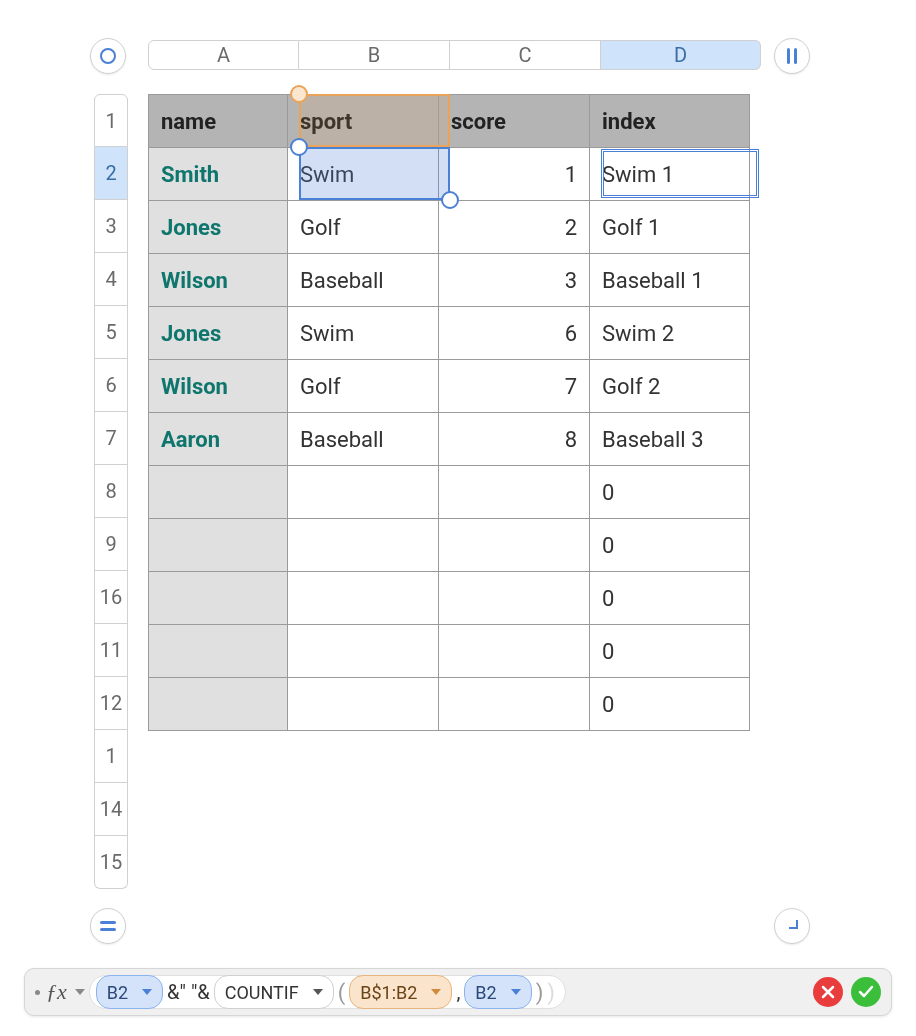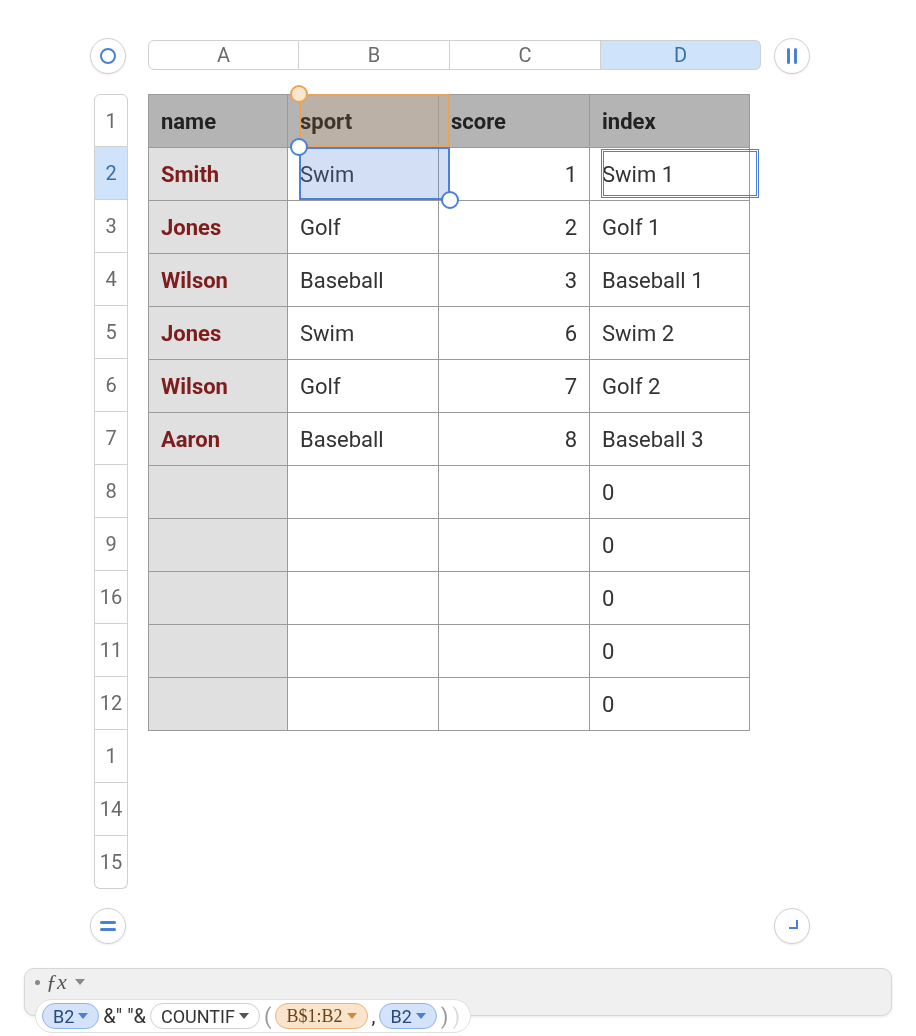--- a/index.html
+++ b/index.html
@@ -20,42 +20,42 @@
   
   .row-strip { position: absolute; left: 94px; top: 94px; display: flex; flex-direction: column; width: 34px; }
   .row-cell { height: 53px; border: 1px solid #d0d0d0; border-top: none; display: flex; align-items: center; justify-content: center; font-size: 20px; color: #6a6a6a; background: #fff; }
   .row-cell:first-child { border-top: 1px solid #d0d0d0; border-top-left-radius: 6px; border-top-right-radius: 6px; }
   .row-cell:last-child { border-bottom-left-radius: 6px; border-bottom-right-radius: 6px; }
   .row-cell.sel { background: #cfe3fb; color: #3b6fa3; }
   
   .grid { position: absolute; left: 148px; top: 94px; border-collapse: collapse; }
   .grid td { border: 1px solid #9a9a9a; height: 53px; padding: 0 12px; font-size: 22px; vertical-align: middle; }
   .grid tr:first-child td { background: #b4b4b4; font-weight: 700; color: #222; }
-  .grid td.rowhead { background: #e0e0e0; font-weight: 700; color: #7f1d1d; }
+  .grid td.rowhead { background: #e0e0e0; font-weight: 700; color: #0f766e; }
   .grid td.num { text-align: right; }
   .grid td.c-a { width: 139px; }
   .grid td.c-b { width: 151px; }
   .grid td.c-c { width: 151px; }
   .grid td.c-d { width: 160px; }
   
   .sel-b1 { position: absolute; border: 2px solid #e9a45a; pointer-events: none; z-index: 5; background: rgba(233,164,90,0.15); }
   .sel-b2 { position: absolute; border: 2px solid #4a80d6; pointer-events: none; z-index: 6; }
   .sel-b2-fill { position: absolute; background: rgba(74,128,214,0.25); pointer-events: none; z-index: 4; }
   .sel-d2 { position: absolute; border: 3px double #4a80d6; pointer-events: none; z-index: 5; }
   .handle { position: absolute; width: 18px; height: 18px; border-radius: 50%; background: #fff; border: 2px solid #4a80d6; z-index: 8; }
   .handle.orange { border-color: #e9a45a; background: #fbe6cf; }
   
-  .formula-bar { position: absolute; left: 24px; right: 24px; bottom: 20px; height: 48px; background: #f0f0f0; border: 1px solid #d6d6d6; border-radius: 10px; display: flex; align-items: flex-start; padding: 0 10px; gap: 4px; font-size: 20px; box-shadow: 0 1px 3px rgba(0,0,0,0.1); flex-direction: column; }
+  .formula-bar { position: absolute; left: 24px; right: 24px; bottom: 20px; height: 48px; background: #f0f0f0; border: 1px solid #d6d6d6; border-radius: 10px; display: flex; align-items: center; padding: 0 10px; gap: 4px; font-size: 20px; box-shadow: 0 1px 3px rgba(0,0,0,0.1); }
   .fx { display: flex; align-items: center; gap: 6px; color: #555; font-style: italic; font-family: "Times New Roman", serif; font-size: 22px; }
   .fx-dot { width: 5px; height: 5px; border-radius: 50%; background: #888; }
   .fx-caret { width: 0; height: 0; border-left: 5px solid transparent; border-right: 5px solid transparent; border-top: 6px solid #888; margin-left: 2px; }
   .formula-body { display: flex; align-items: center; gap: 4px; background: #fff; border: 1px solid #e0e0e0; border-radius: 18px; padding: 4px 10px 4px 6px; height: 34px; }
-  .pill { display: inline-flex; align-items: center; gap: 4px; border-radius: 14px; padding: 2px 10px; font-size: 18px; height: 26px; }
+  .pill { display: inline-flex; align-items: center; gap: 14px; border-radius: 14px; padding: 2px 10px; font-size: 18px; height: 34px; }
   .pill.blue { background: #d4e3fa; border: 1px solid #8bb4ee; color: #2a4a7a; }
-  .pill.orange { background: #fbe4cc; border: 1px solid #e6b47c; color: #6a4418; font-family: Liberation Serif, serif; }
+  .pill.orange { background: #fbe4cc; border: 1px solid #e6b47c; color: #6a4418; }
   .pill.white { background: #fff; border: 1px solid #d0d0d0; color: #333; }
   .tri { width: 0; height: 0; border-left: 5px solid transparent; border-right: 5px solid transparent; border-top: 6px solid currentColor; }
   .tri.blue { color: #4a80d6; }
   .tri.orange { color: #cf8a3c; }
   .tri.gray { color: #555; }
   .txt { color: #333; font-size: 20px; }
   .paren { color: #999; font-size: 22px; }
   .fbar-right { margin-left: auto; display: flex; align-items: center; gap: 8px; }
   .act-btn { width: 30px; height: 30px; border-radius: 50%; display: flex; align-items: center; justify-content: center; color: #fff; font-weight: 700; }
   .act-btn.red { background: #e93c3c; }

